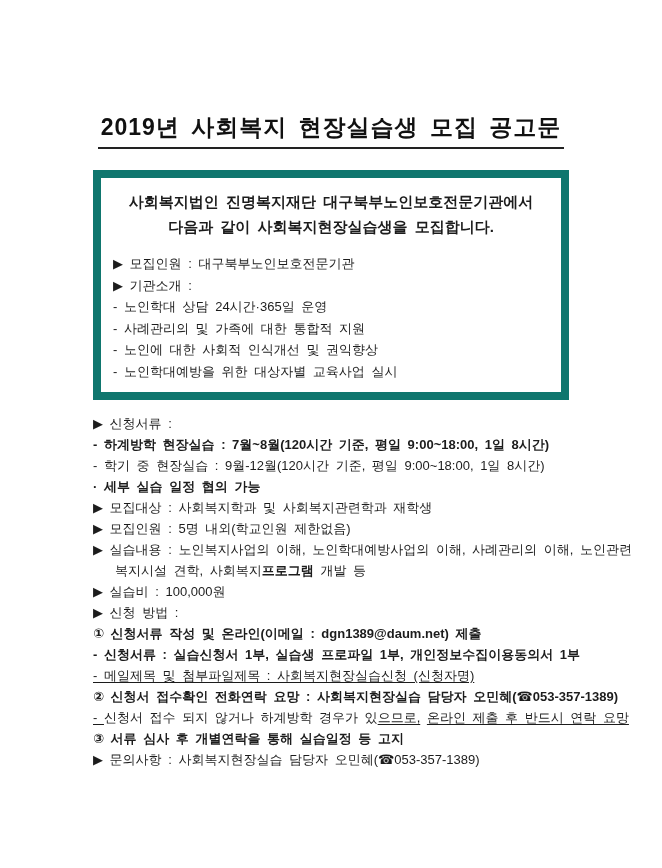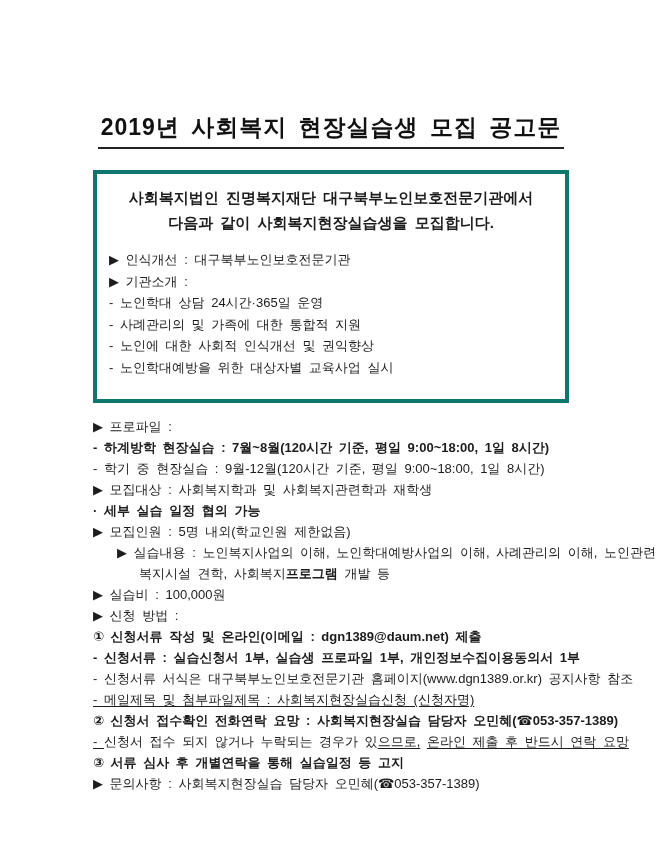--- a/index.html
+++ b/index.html
@@ -34,22 +34,22 @@
     letter-spacing: 1px;
     word-spacing: 4px;
     color: #111;
     border-bottom: 2.5px solid #222;
     padding: 0 3px 4px 3px;
     white-space: nowrap;
   }
   .intro-box {
     box-sizing: border-box;
     width: 476px;
-    border: 4px solid #0f766e;
-    padding: 11px 12px 21px 12px;
+    border: 8px solid #0f766e;
+    padding: 11px 12px 10px 12px;
     margin-bottom: 13px;
   }
   .box-heading {
     text-align: center;
     font-size: 15px;
     font-weight: 700;
     line-height: 25px;
     word-spacing: 3px;
     margin-bottom: 14px;
     white-space: nowrap;
@@ -62,21 +62,20 @@
     white-space: nowrap;
     word-spacing: 3px;
     color: #1c1c1c;
   }
   .body-lines .line {
     line-height: 21px;
   }
   .line.hang {
     padding-left: 22px;
     text-indent: -22px;
-    margin-left: 24px;
   }
   .line.hang br + span,
   .line.hang span ~ span {
     text-indent: 0;
   }
   .b { font-weight: 700; }
   .u { text-decoration: underline; text-underline-offset: 2px; }
 </style>
 </head>
 <body>
@@ -86,42 +85,41 @@
   <div class="title-wrap">
     <h1 class="title">2019년 사회복지 현장실습생 모집 공고문</h1>
   </div>
 
   <div class="intro-box">
     <div class="box-heading">
       <div>사회복지법인 진명복지재단 대구북부노인보호전문기관에서</div>
       <div>다음과 같이 사회복지현장실습생을 모집합니다.</div>
     </div>
     <div class="box-lines" id="box-lines">
-        <div class="line"><span>▶  인식개선 : 대구북부노인보호전문기관</span></div>
+        <div class="line"><span>▶  모집인원 : 대구북부노인보호전문기관</span></div>
         <div class="line"><span>▶  기관소개 :</span></div>
         <div class="line"><span>-  노인학대 상담 24시간·365일 운영</span></div>
         <div class="line"><span>-  사례관리의 및 가족에 대한 통합적 지원</span></div>
         <div class="line"><span>-  노인에 대한 사회적 인식개선 및 권익향상</span></div>
         <div class="line"><span>-  노인학대예방을 위한 대상자별 교육사업 실시</span></div>
       </div>
   </div>
 
   <div class="body-lines" id="body-lines">
-      <div class="line"><span>▶  프로파일 :</span></div>
+      <div class="line"><span>▶  신청서류 :</span></div>
       <div class="line"><span class="b">-  하계방학 현장실습 : 7월~8월(120시간 기준, 평일 9:00~18:00, 1일 8시간)</span></div>
       <div class="line"><span>-  학기 중  현장실습 : 9월-12월(120시간 기준, 평일 9:00~18:00, 1일 8시간)</span></div>
+      <div class="line"><span class="b">·  세부 실습 일정 협의 가능</span></div>
       <div class="line"><span>▶  모집대상 : 사회복지학과 및 사회복지관련학과 재학생</span></div>
-      <div class="line"><span class="b">·  세부 실습 일정 협의 가능</span></div>
       <div class="line"><span>▶  모집인원 : 5명 내외(학교인원 제한없음)</span></div>
       <div class="line hang"><span>▶  실습내용 : 노인복지사업의 이해, 노인학대예방사업의 이해, 사례관리의 이해, 노인관련</span><br><span>복지시설 견학, 사회복지</span><span class="b">프로그램</span><span> 개발 등</span></div>
       <div class="line"><span>▶  실습비 : 100,000원</span></div>
       <div class="line"><span>▶  신청 방법 :</span></div>
       <div class="line"><span class="b">① 신청서류 작성 및 온라인(이메일 : dgn1389@daum.net) 제출</span></div>
       <div class="line"><span class="b">-  신청서류 : 실습신청서 1부, 실습생 프로파일 1부, 개인정보수집이용동의서 1부</span></div>
-      <div class="line"><span>-  신청서류 서식은 대구북부노인보호전문기관 홈페이지(www.dgn1389.or.kr) 공지사항 참조</span></div>
       <div class="line"><span class="u">- 메일제목 및 첨부파일제목 : 사회복지현장실습신청 (신청자명)</span></div>
       <div class="line"><span class="b">② 신청서 접수확인 전화연락 요망 : 사회복지현장실습 담당자 오민혜(☎053-357-1389)</span></div>
-      <div class="line"><span class="u">- </span><span>신청서 접수 되지 않거나 누락되는 경우가 있</span><span class="u">으므로,</span><span> </span><span class="u">온라인 제출 후 반드시 연락 요망</span></div>
+      <div class="line"><span class="u">- </span><span>신청서 접수 되지 않거나 하계방학 경우가 있</span><span class="u">으므로,</span><span> </span><span class="u">온라인 제출 후 반드시 연락 요망</span></div>
       <div class="line"><span class="b">③ 서류 심사 후 개별연락을 통해 실습일정 등 고지</span></div>
       <div class="line"><span>▶  문의사항 : 사회복지현장실습 담당자 오민혜(☎053-357-1389)</span></div>
     </div>
 
 </div>
 
 </body></html>

